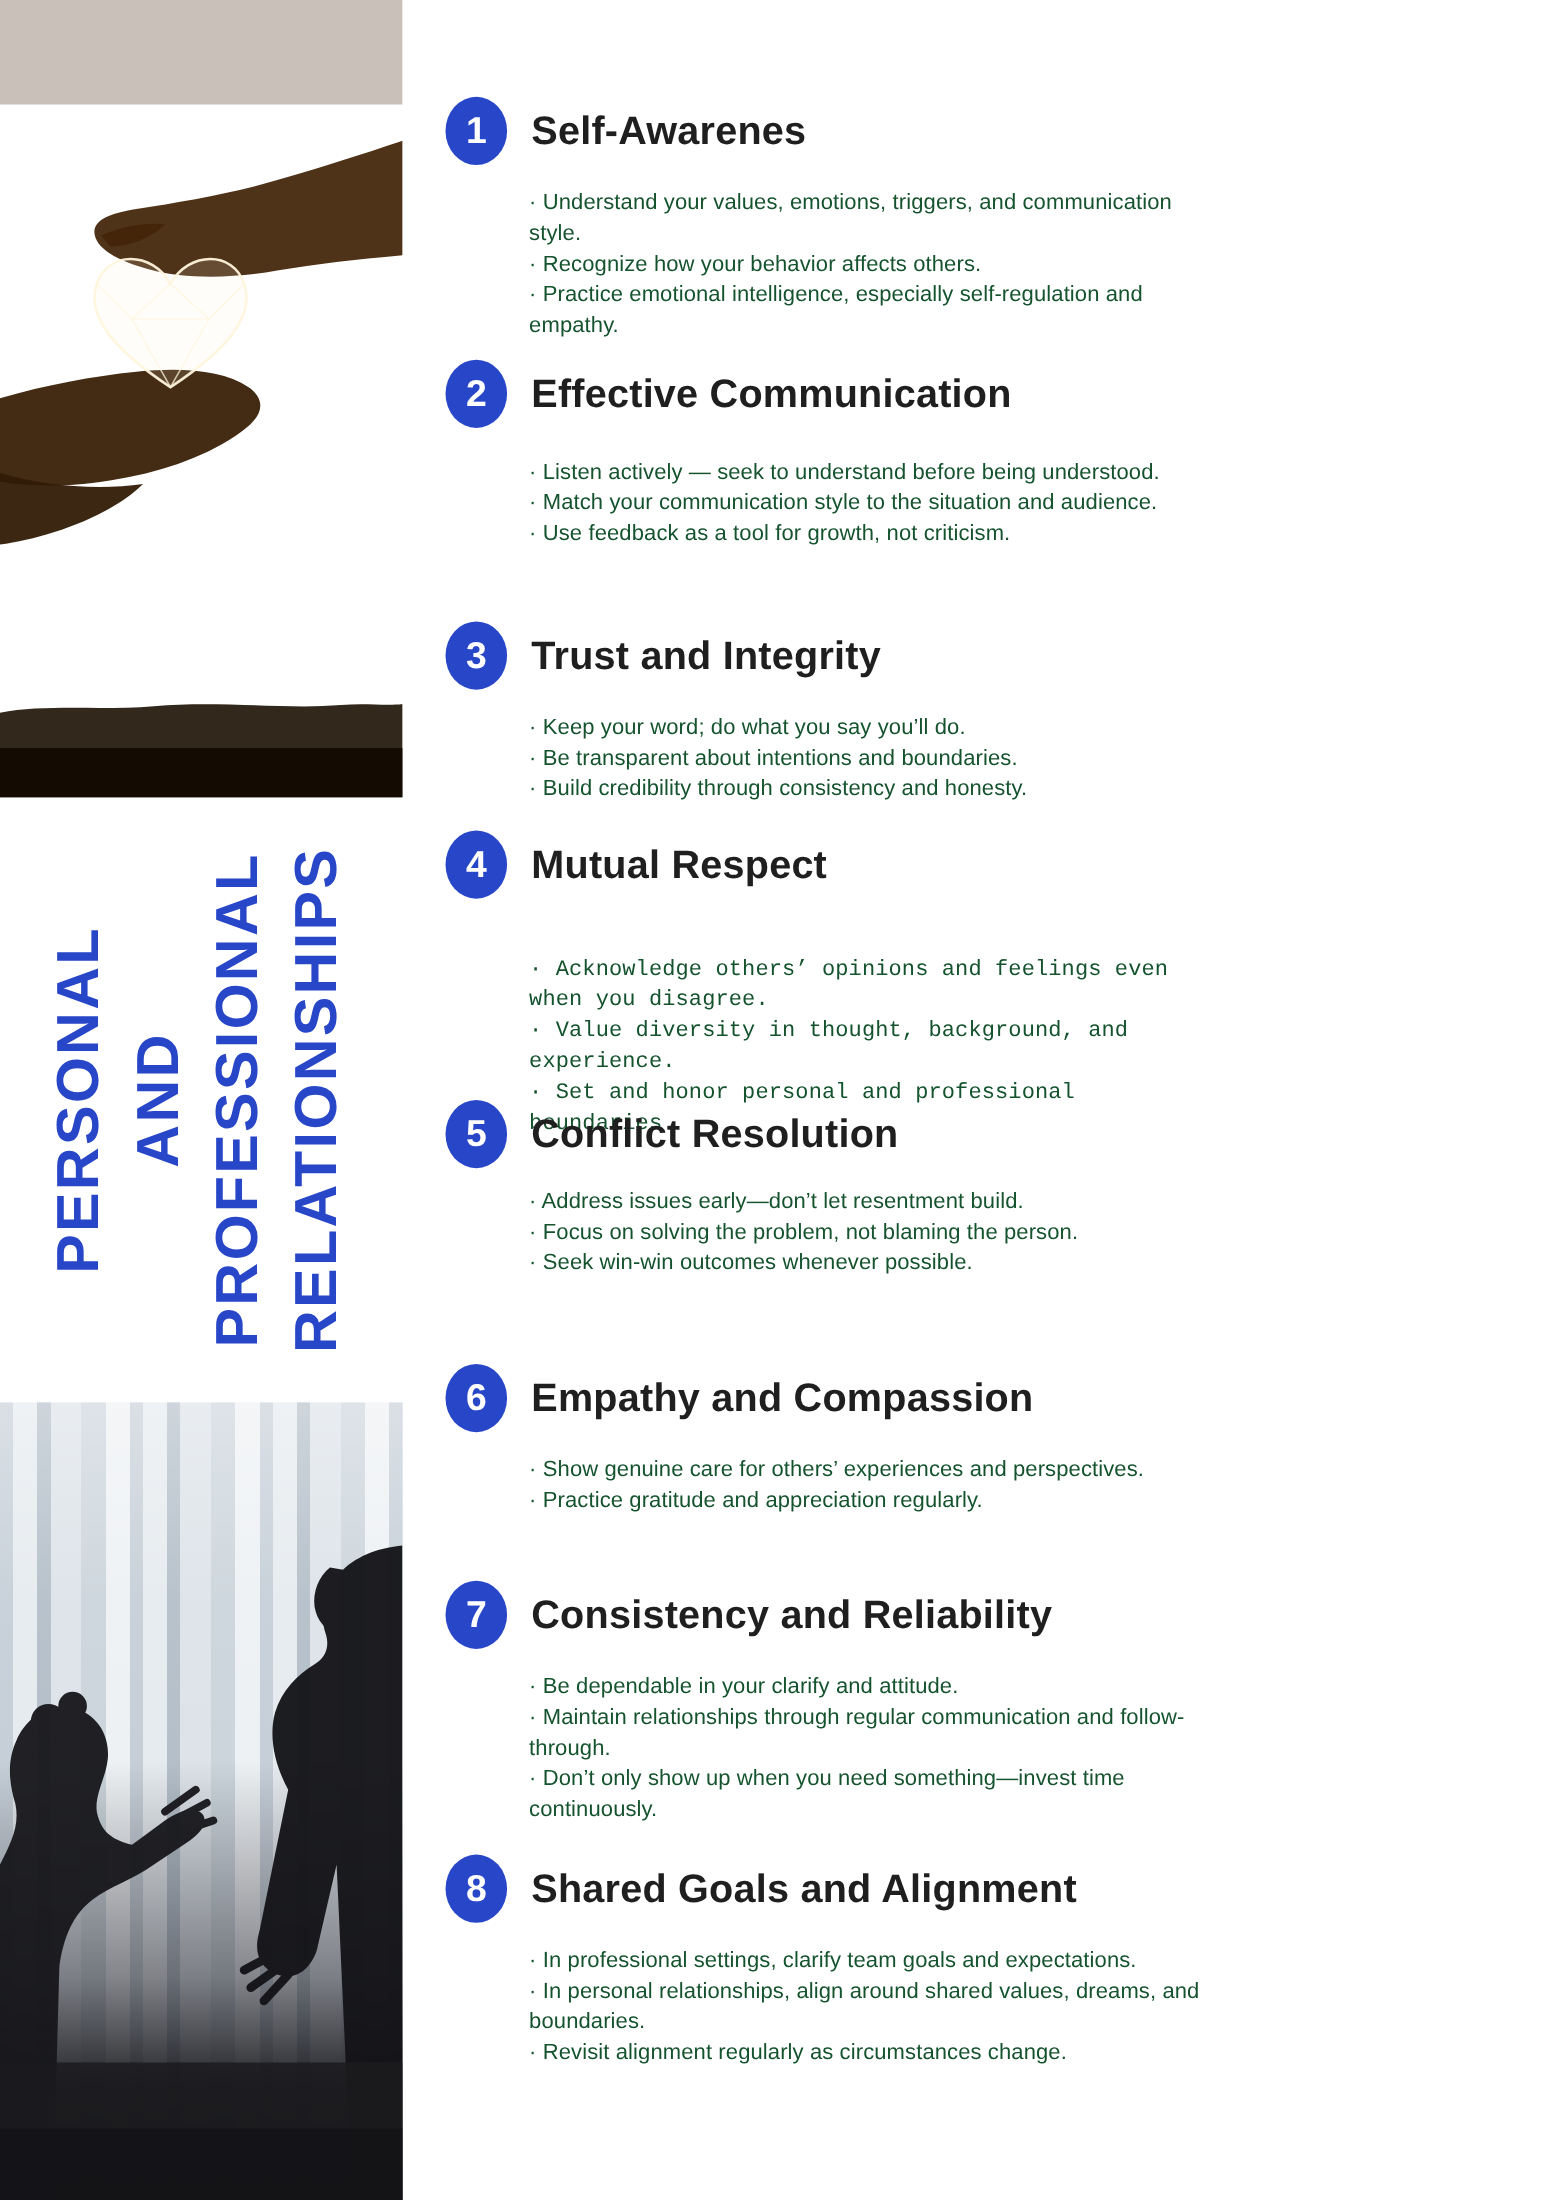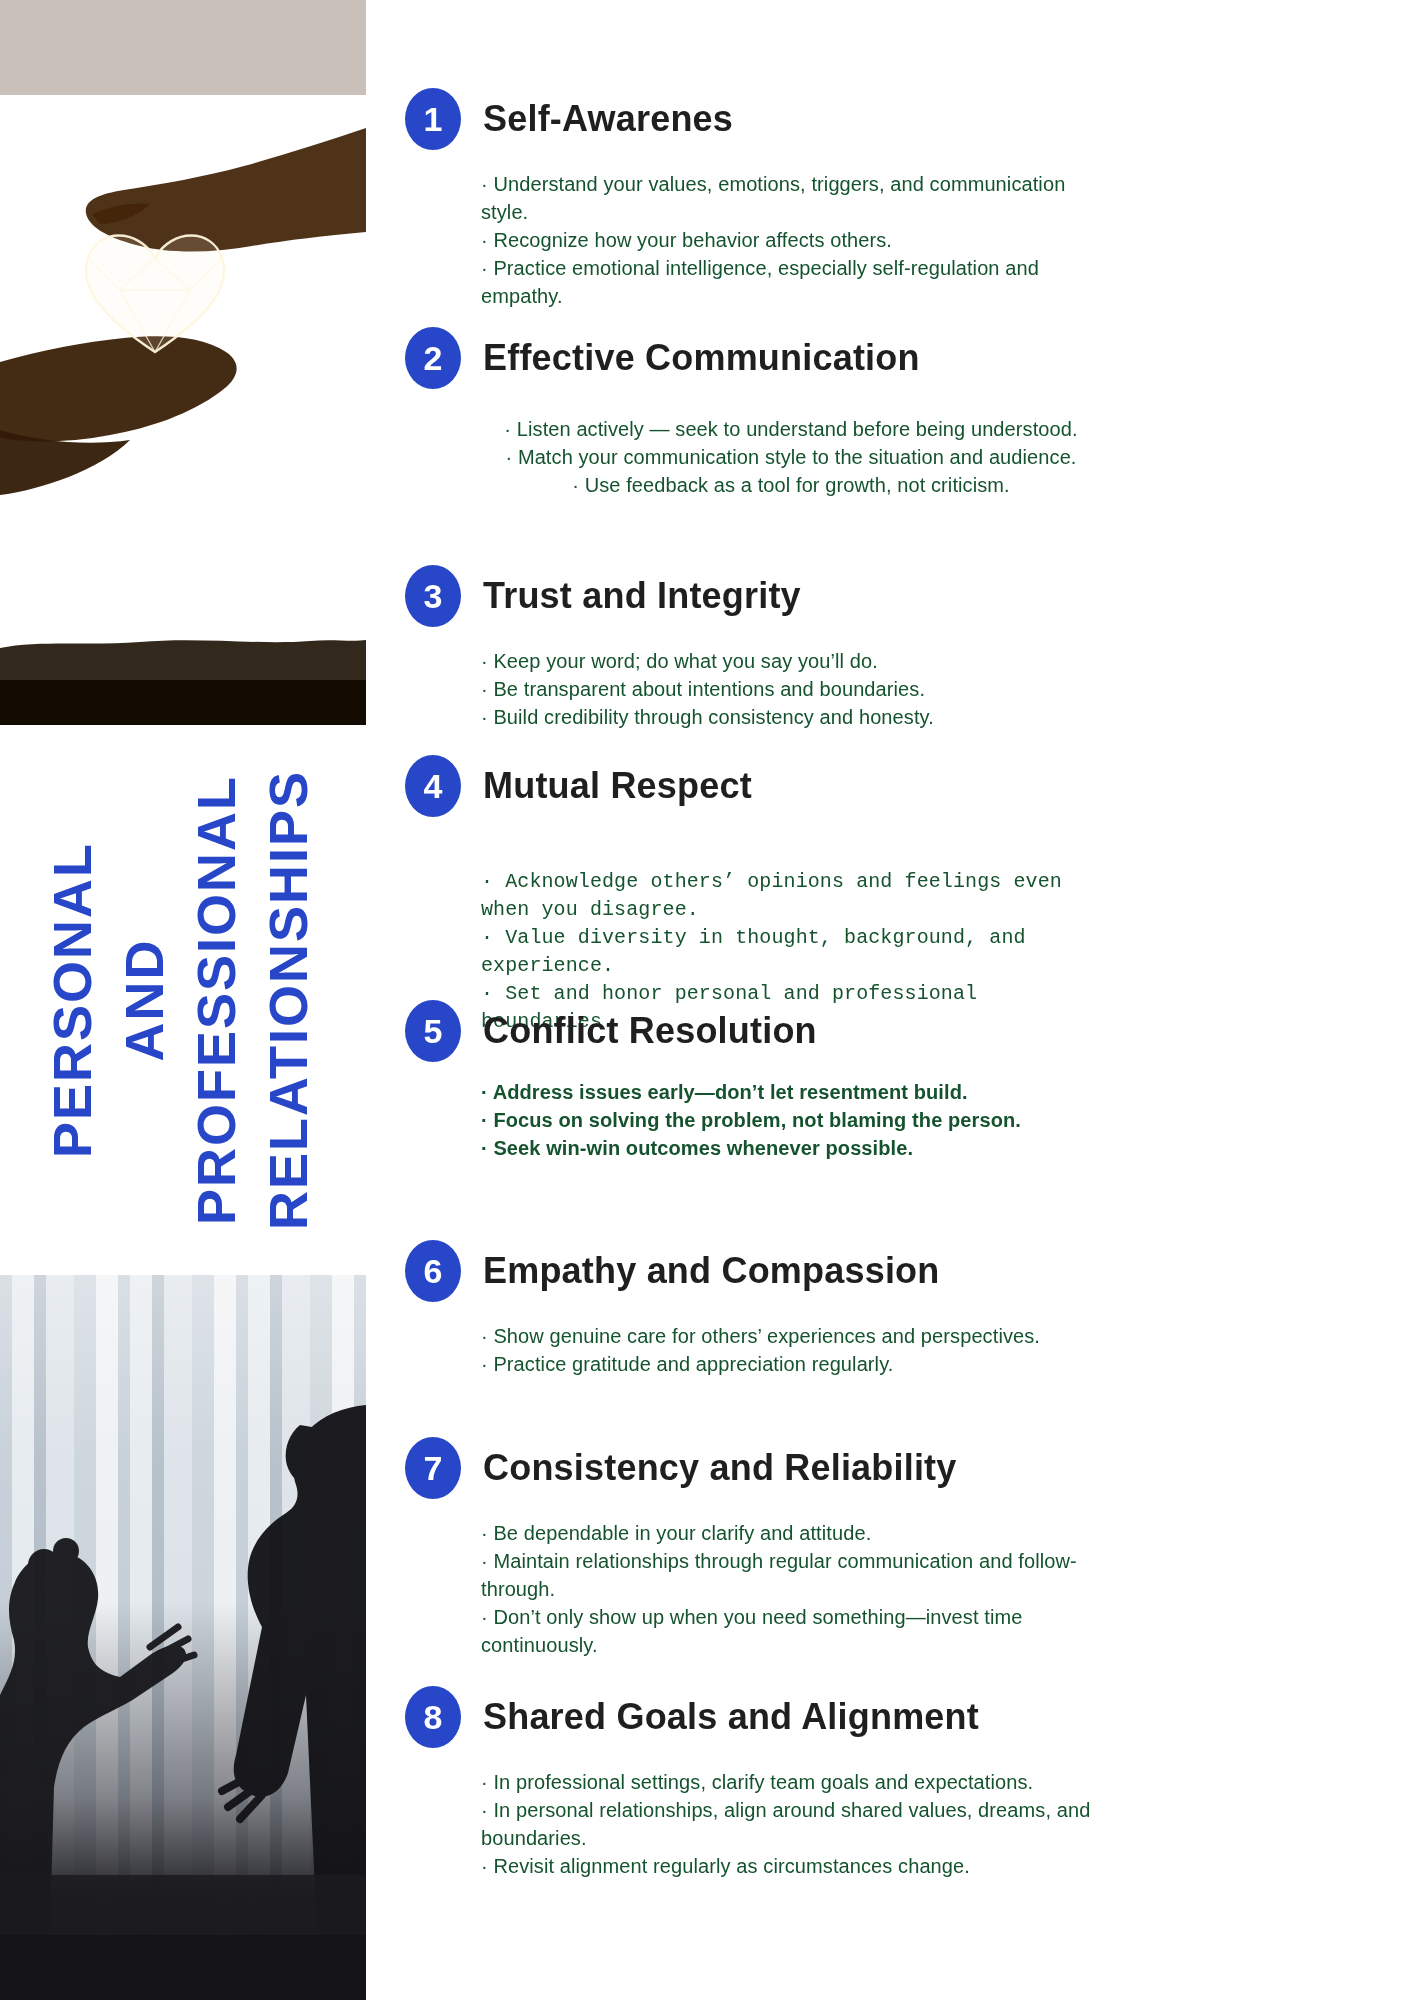--- a/index.html
+++ b/index.html
@@ -34,23 +34,23 @@
   .num-badge{
     width:56px;height:62px;border-radius:50%;background:#2847C8;flex:0 0 auto;
     display:flex;align-items:center;justify-content:center;
     color:#ffffff;font-size:34px;font-weight:bold;
   }
   .section-title{
     margin:0;font-size:36px;font-weight:bold;color:#1f1f1f;letter-spacing:0.2px;
   }
   .bullets{padding-left:76px;margin-top:20px;width:620px;
     font-size:20px;line-height:28px;color:#14532d;letter-spacing:0.1px;}
-  .s2 .bullets{margin-top:26px;text-align:center;}
+  .s2 .bullets{margin-top:26px;}
   .s4 .bullets{margin-top:51px;font-family:Liberation Mono, monospace;}
-  .s5 .bullets{margin-top:16px;font-weight:bold;}
+  .s5 .bullets{margin-top:16px;}
   .s1{top:88px;} .s2{top:327px;} .s3{top:565px;} .s4{top:755px;}
   .s5{top:1000px;} .s6{top:1240px;} .s7{top:1437px;} .s8{top:1686px;}
 </style>
 </head>
 <body>
 
 <div class="photo photo-top">
   <svg width="366" height="725" viewBox="0 0 366 725">
 
     <rect x="0" y="0" width="366" height="95" fill="#9a8d7f" opacity="0.55"></rect>

